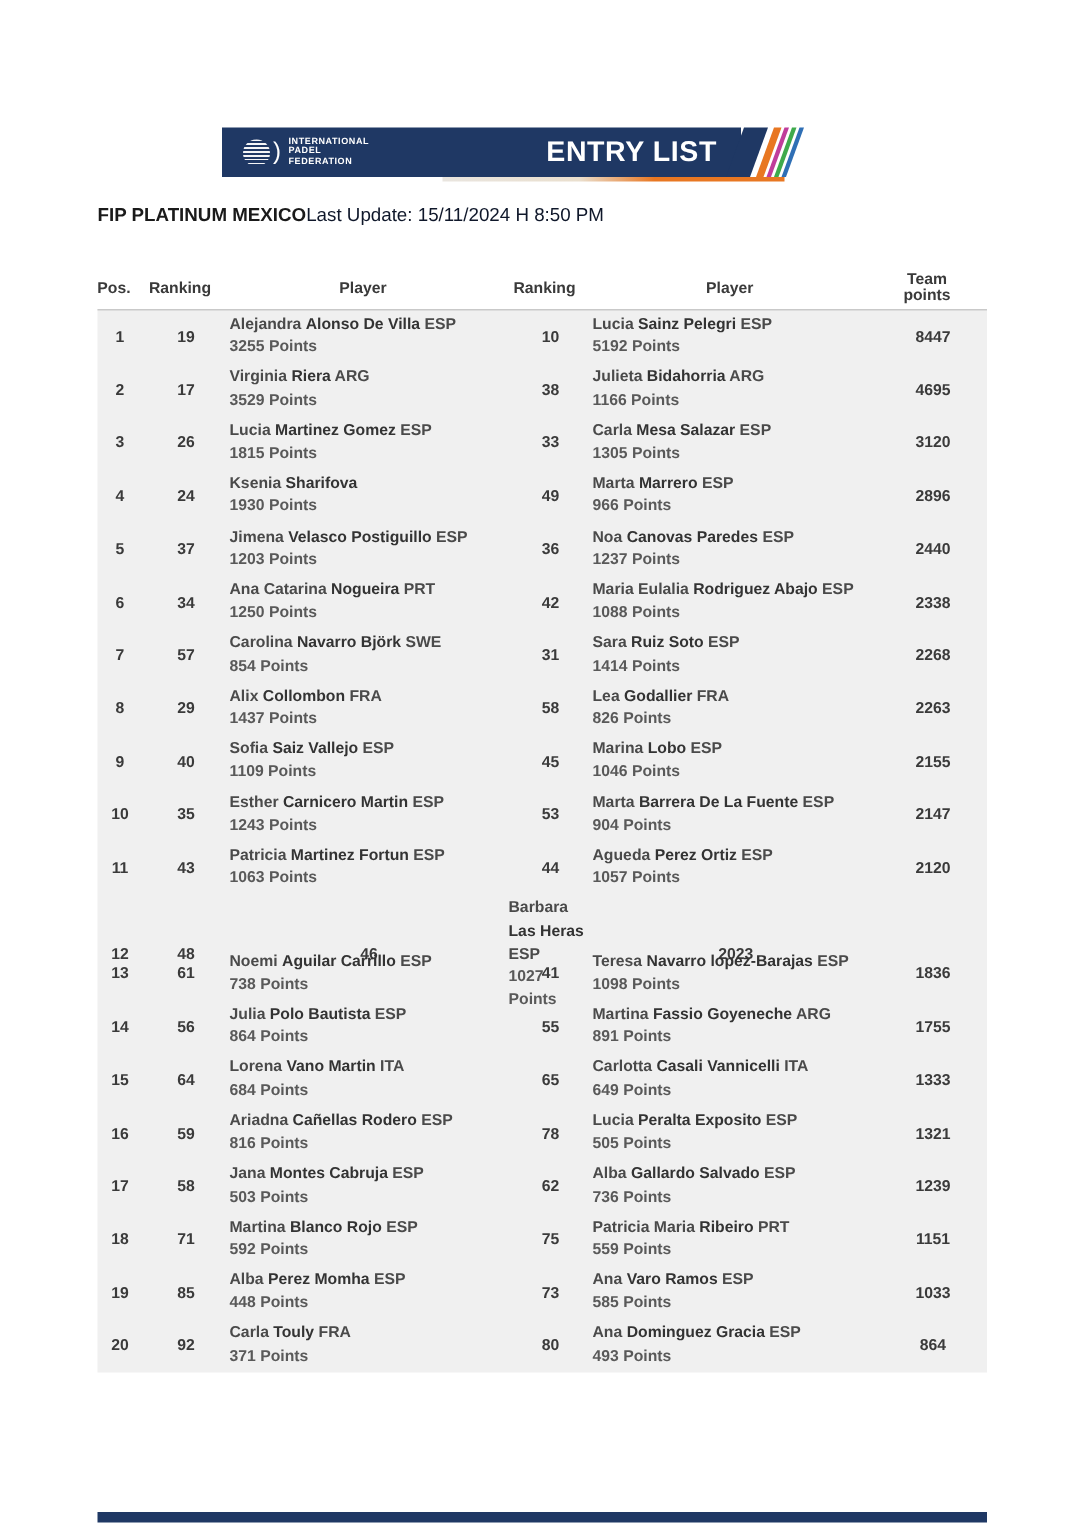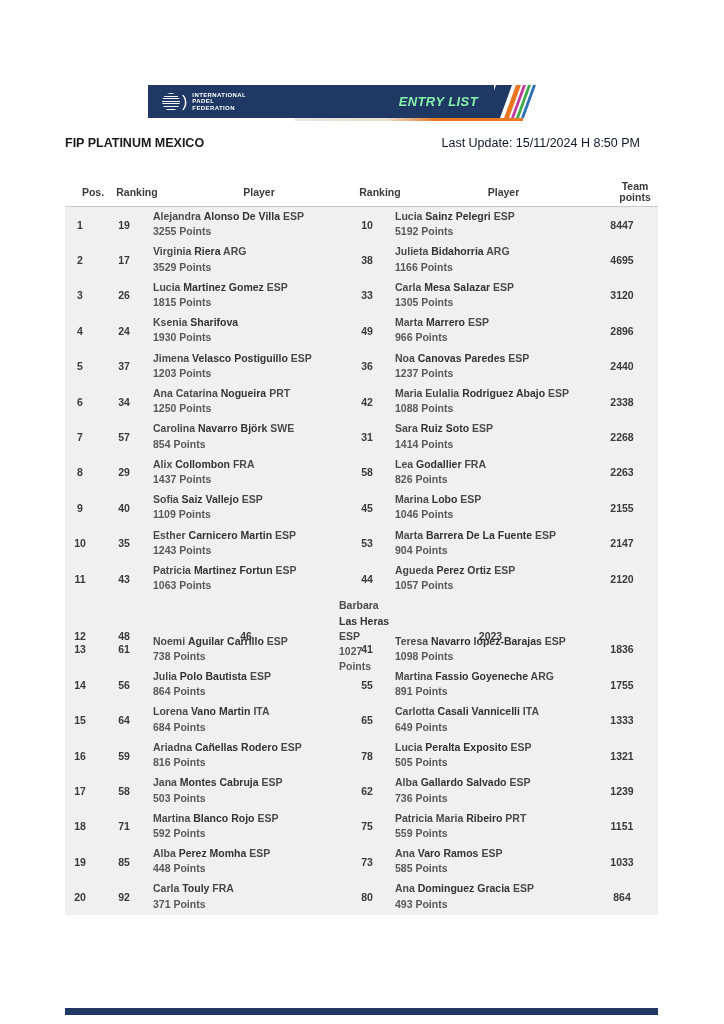--- a/index.html
+++ b/index.html
@@ -21,37 +21,37 @@
   .stripe.s4 { width:3px; background:#2f6fb5; }
   .logo { display:flex; align-items:center; gap:2px; }
   .globe {
     width:18px; height:18px; border-radius:50%;
     background:repeating-linear-gradient(to bottom, #ffffff 0 1px, rgba(255,255,255,0) 1px 2.6px);
     opacity:.95;
   }
   .paren { color:#ffffff; font-size:16px; line-height:16px; font-weight:400; margin-right:3px; }
   .logo-text { color:#ffffff; font-size:6px; font-weight:bold; line-height:6.5px; letter-spacing:.4px; }
   .entry-list {
-    margin-left:auto; padding-right:16px; color:#86efac; font-style:italic; font-weight:bold;
-    font-size:13px; letter-spacing:.4px;
+    margin-left:auto; padding-right:16px; color:#ffffff; font-weight:bold;
+    font-size:19px; letter-spacing:.4px;
   }
   .banner-underline {
     position:absolute; left:295px; top:118px; width:228px; height:3px;
     background:linear-gradient(to right, #e9e5df 0%, #eadfce 40%, #e87722 62%, #e87722 100%);
   }
   
   .title-row {
     position:absolute; left:65px; top:136px; width:593px;
-    display:flex; justify-content:space-between; align-items:baseline;
+    display:flex; align-items:baseline;
   }
   .tournament { font-size:12.5px; font-weight:bold; color:#1a1a1a; }
   .last-update { font-size:12.5px; color:#0f172a; padding-right:18px; }
   
   .tbl-head {
-    position:absolute; left:78px; top:178px; width:593px; height:28px;
+    position:absolute; left:61px; top:178px; width:593px; height:28px;
     display:grid; grid-template-columns:30px 58px 186px 56px 191px 72px;
     align-items:center; font-size:10.5px; font-weight:bold; color:#3a3a3a;
   }
   .tbl-head > div { text-align:center; }
   .th-team { line-height:11px; }
   .tbl-body {
     position:absolute; left:65px; top:206px; width:593px;
     background:#f0f0f0; border-top:1px solid #c9c9c9;
   }
   .row {

